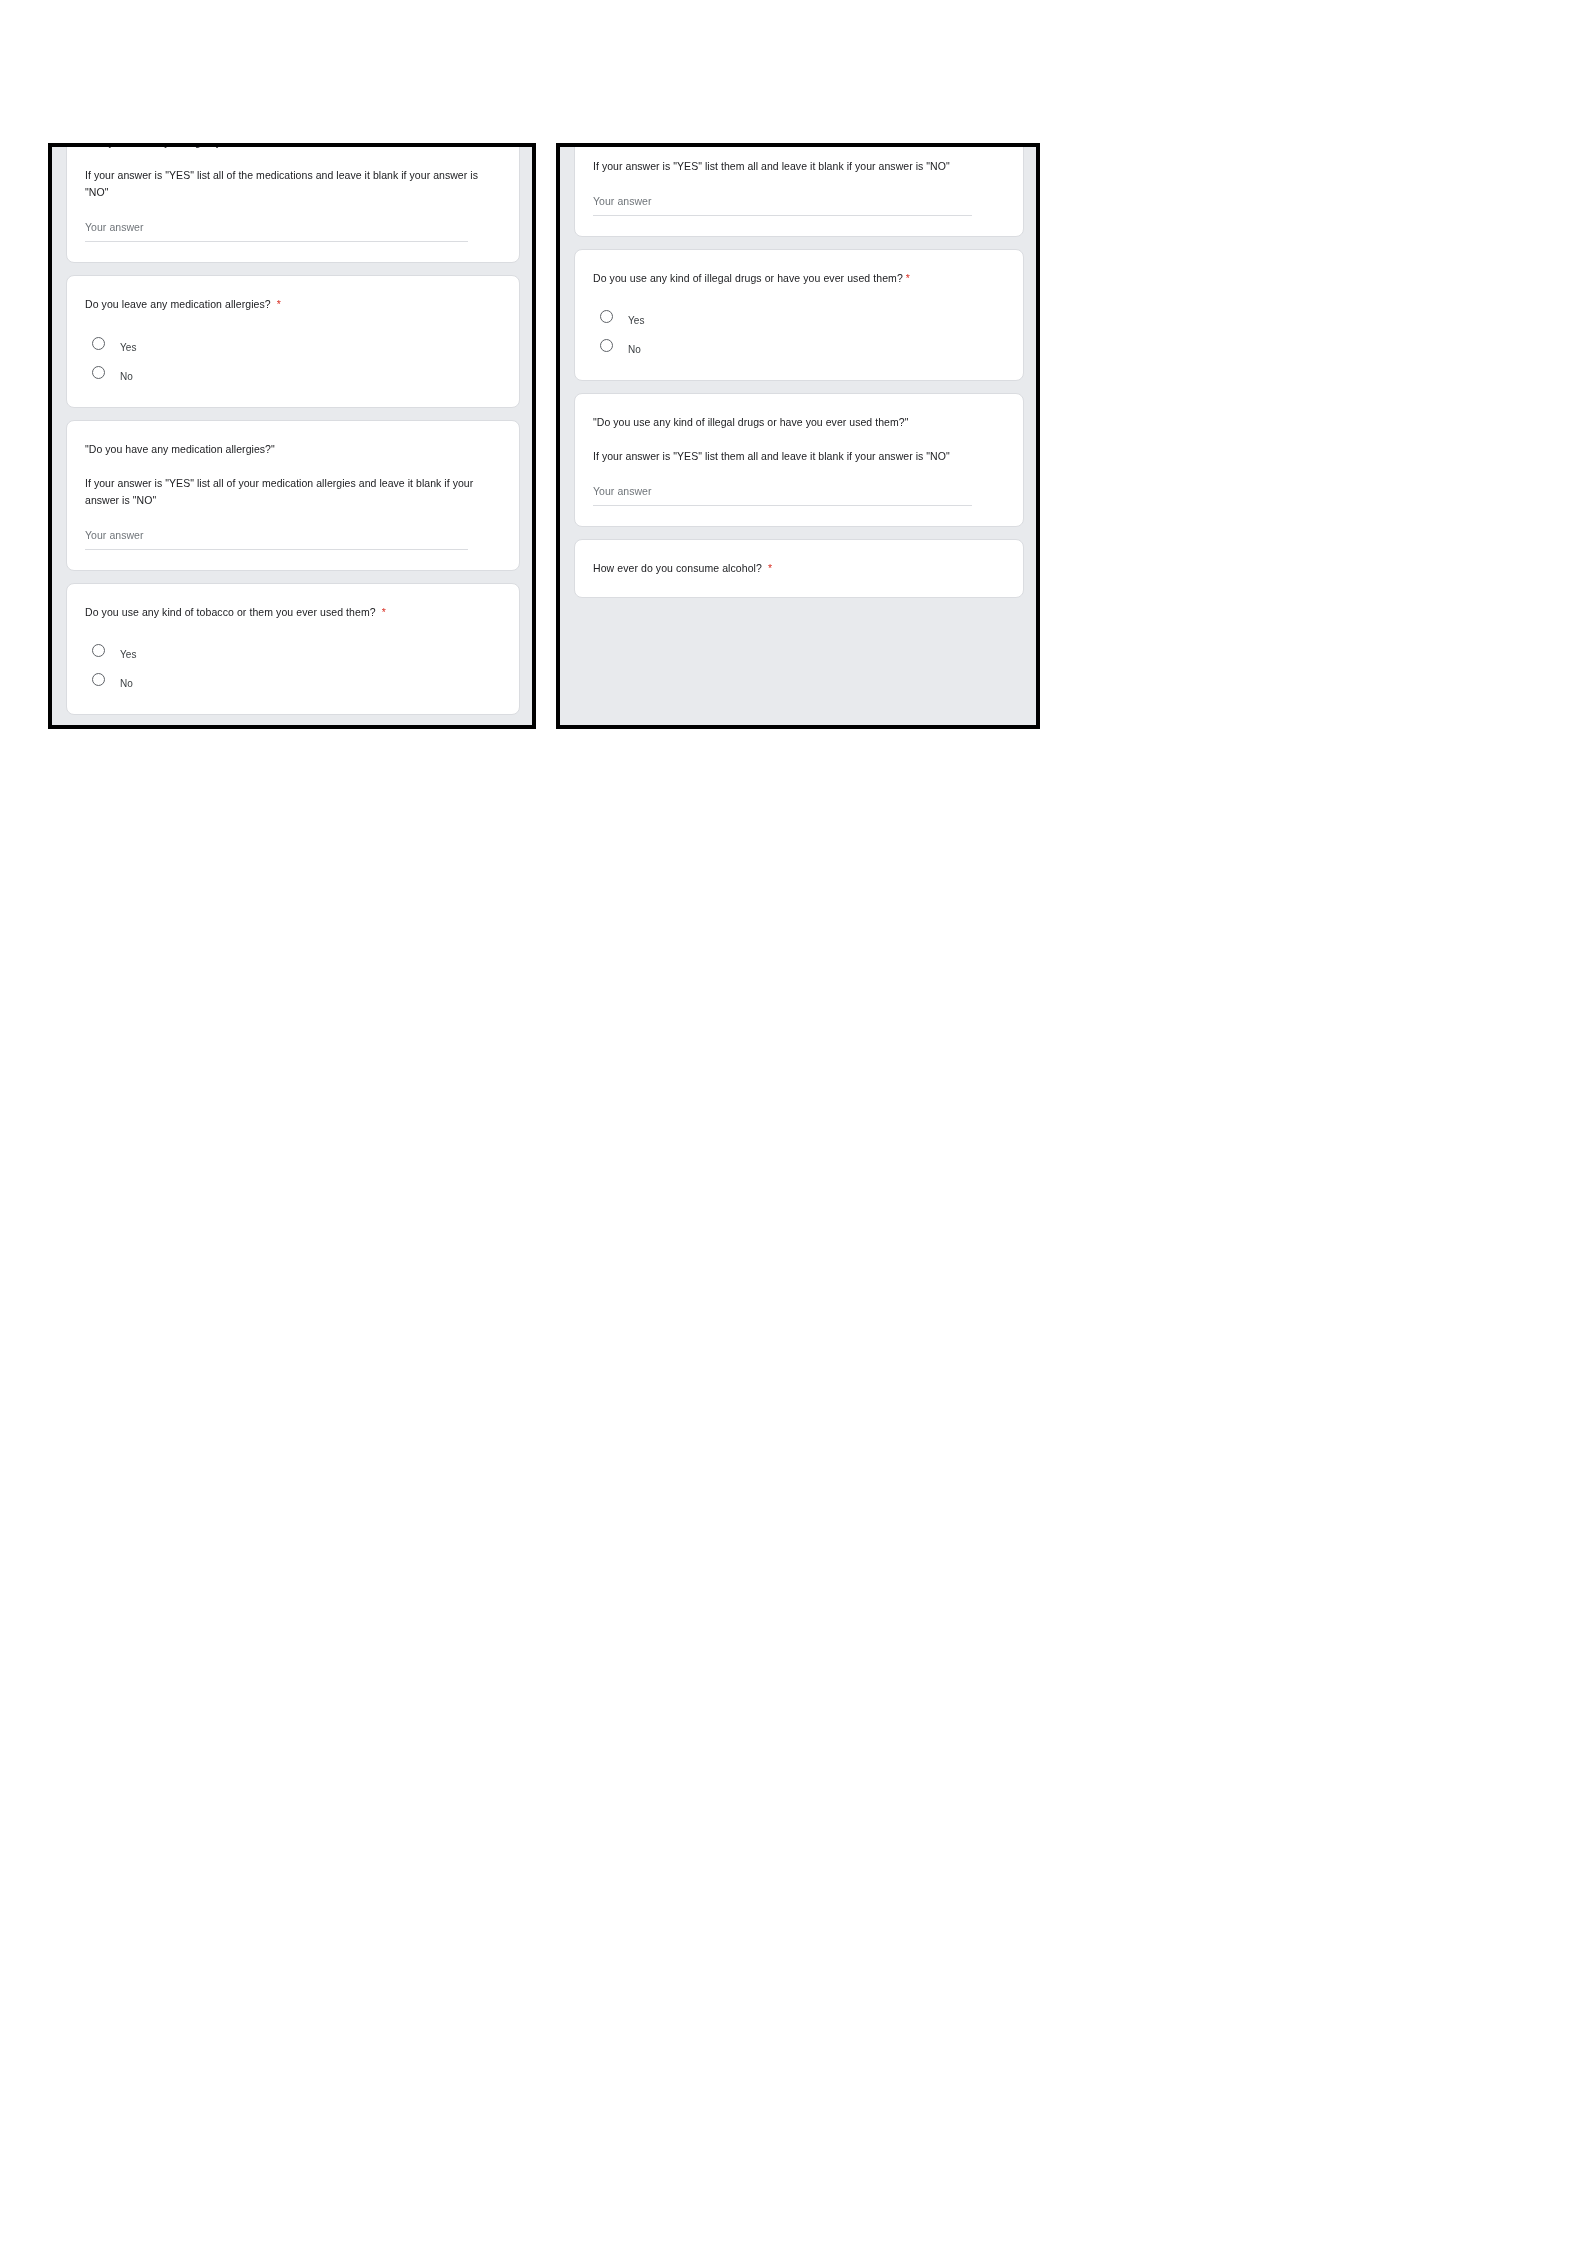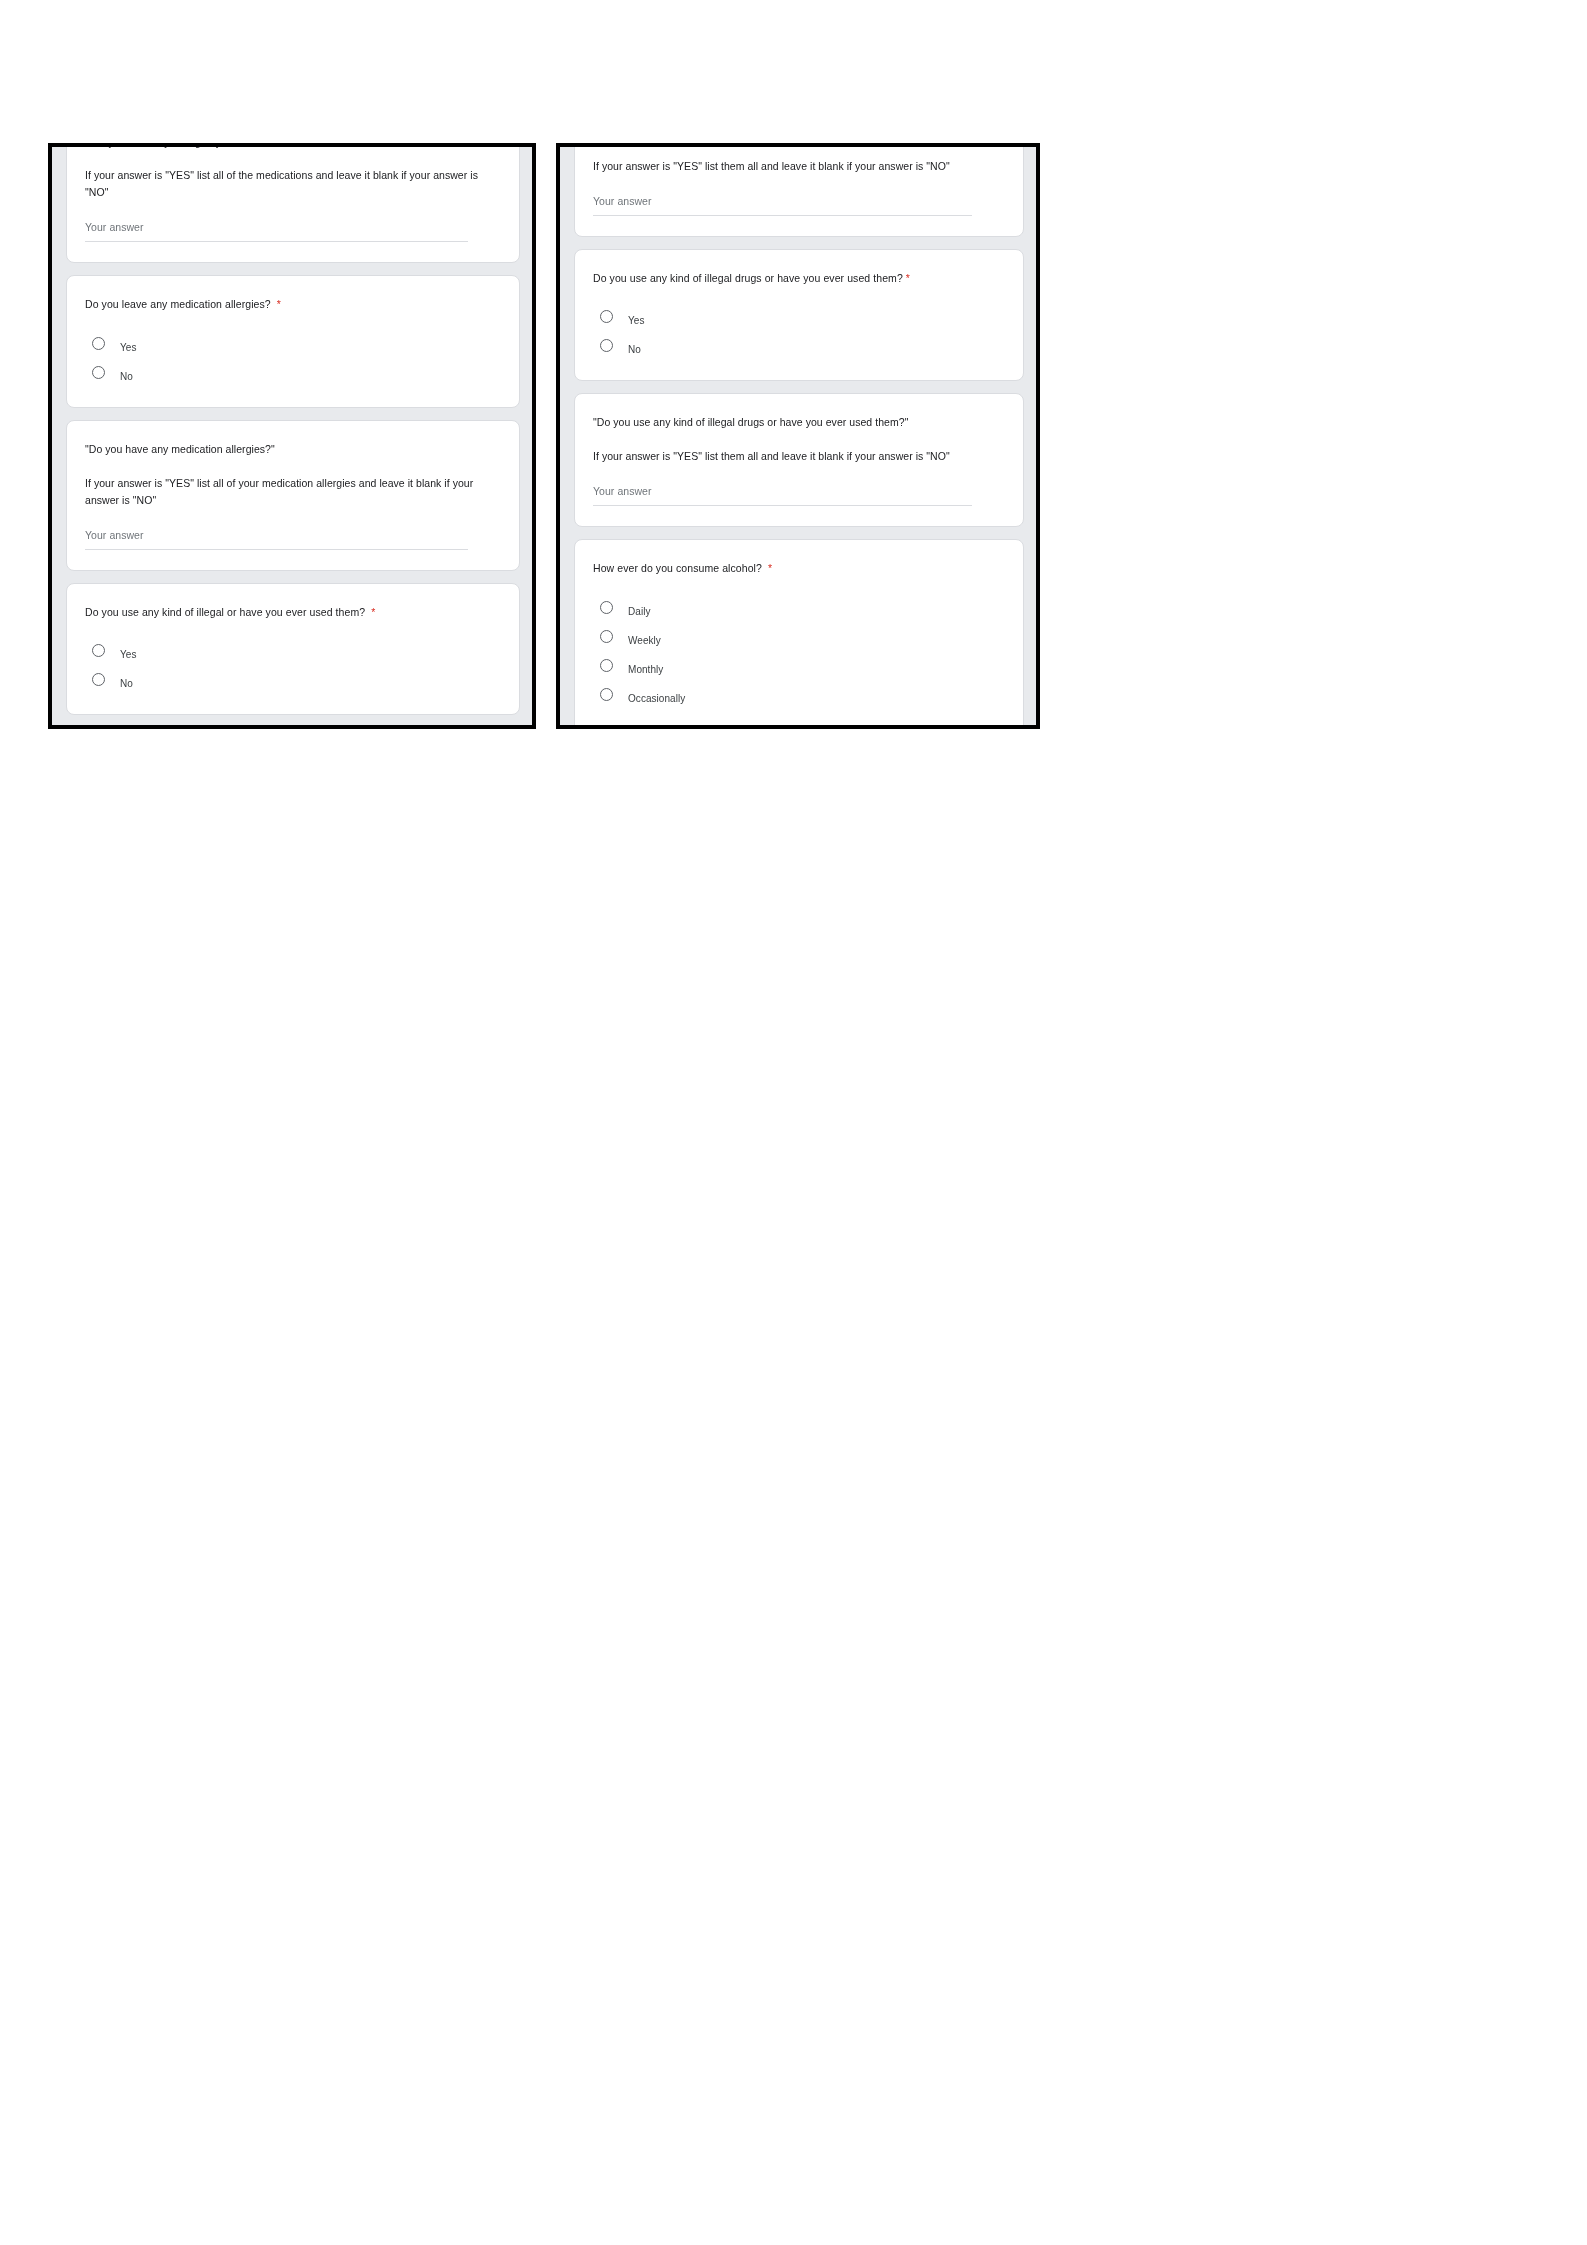--- a/index.html
+++ b/index.html
@@ -147,21 +147,21 @@
     <div class="card">
       <div class="q-desc first">"Do you have any medication allergies?"</div>
       <div class="q-desc">If your answer is "YES" list all of your medication allergies and leave it blank if your answer is "NO"</div>
       <div class="answer-field">
         <span class="answer-placeholder">Your answer</span>
       </div>
     </div>
 
     <div class="card">
       <div class="q-title">
-        <span>Do you use any kind of illegal or have you ever used them?</span><span class="req">*</span>
+        <span>Do you use any kind of tobacco or them you ever used them?</span><span class="req">*</span>
       </div>
       <div class="options">
         <div class="option-row">
           <span class="radio"></span>
           <span class="option-label">Yes</span>
         </div>
         <div class="option-row">
           <span class="radio"></span>
           <span class="option-label">No</span>
         </div>
@@ -202,38 +202,16 @@
       <div class="q-desc">If your answer is "YES" list them all and leave it blank if your answer is "NO"</div>
       <div class="answer-field">
         <span class="answer-placeholder">Your answer</span>
       </div>
     </div>
 
     <div class="card">
       <div class="q-title">
         <span>How ever do you consume alcohol?</span><span class="req">*</span>
       </div>
-      <div class="options">
-        <div class="option-row">
-          <span class="radio"></span>
-          <span class="option-label">Daily</span>
-        </div>
-        <div class="option-row">
-          <span class="radio"></span>
-          <span class="option-label">Weekly</span>
-        </div>
-        <div class="option-row">
-          <span class="radio"></span>
-          <span class="option-label">Monthly</span>
-        </div>
-        <div class="option-row">
-          <span class="radio"></span>
-          <span class="option-label">Occasionally</span>
-        </div>
-        <div class="option-row">
-          
-          
-        </div>
-      </div>
     </div>
 
   </div>
 </div>
 
 </body></html>

